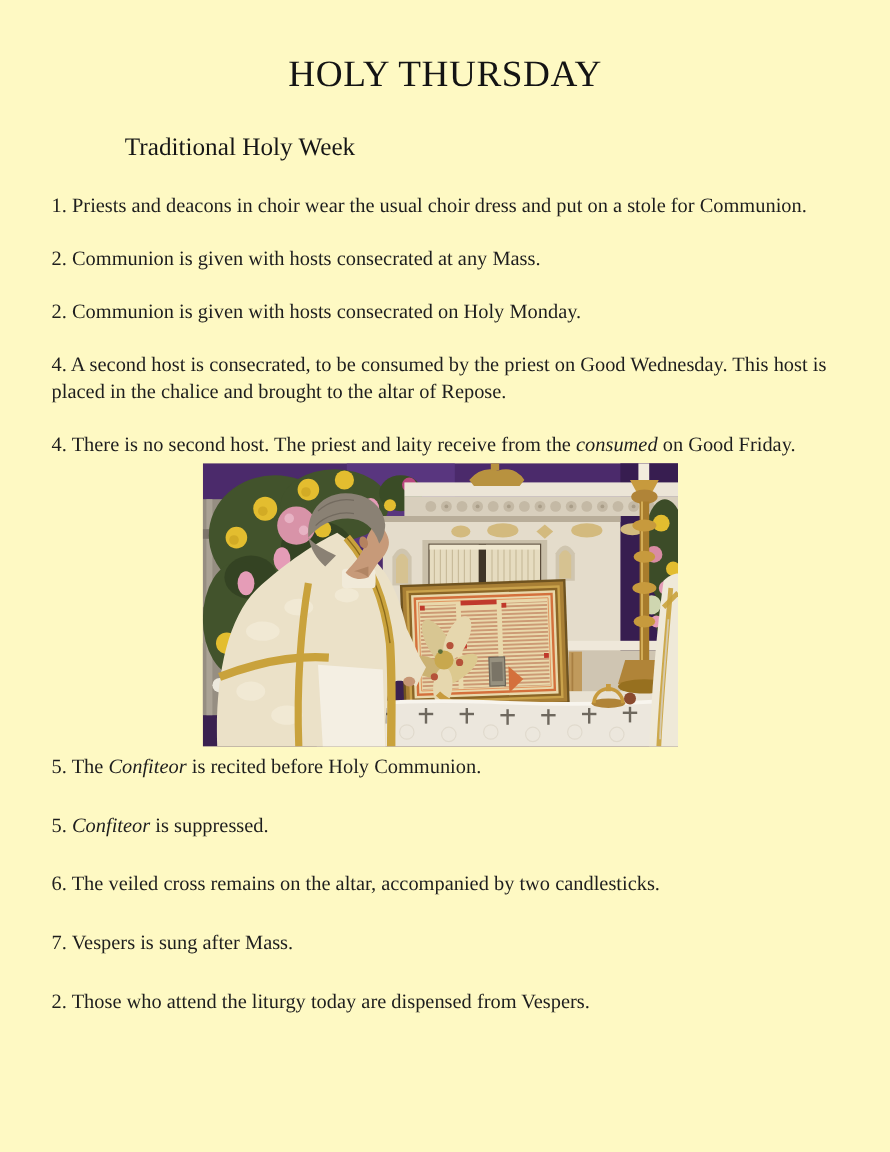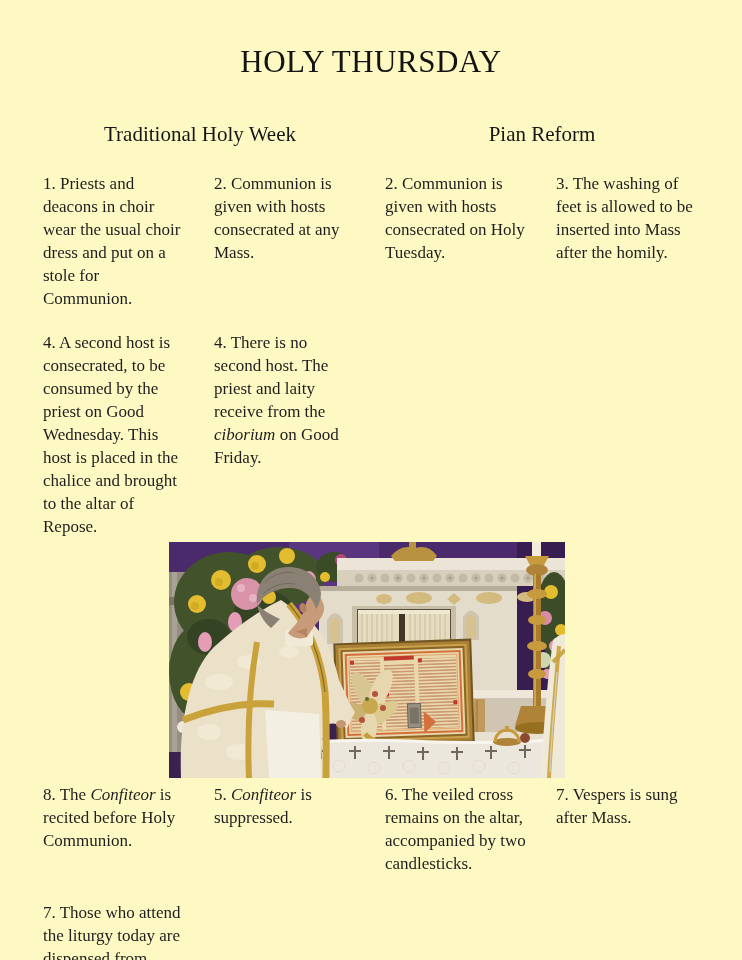--- a/index.html
+++ b/index.html
@@ -4,51 +4,49 @@
 <style>
   html,body{margin:0;padding:0;background:#ffffff;}
   .page{
     width:742px;height:960px;background:#fef9c3;overflow:hidden;
     font-family:"Liberation Serif","DejaVu Serif",serif;color:#1e1e1e;position:relative;
   }
   .title{
     margin:44px 0 0;text-align:center;font-size:31px;font-weight:400;
     letter-spacing:.5px;color:#141414;
   }
-  .headers{display:grid;grid-template-columns:1fr 1fr;column-gap:28px;padding:0 43px;margin-top:42px;}
+  .headers{display:grid;grid-template-columns:1fr 1fr;column-gap:28px;padding:0 43px;margin-top:30px;}
   .col-header{text-align:center;font-size:21px;color:#161616;}
-  .grid{display:grid;grid-template-columns:1fr 1fr 1fr 1fr;column-gap:28px;row-gap:21px;padding:0 43px;margin-top:25px;}
+  .grid{display:grid;grid-template-columns:1fr;column-gap:28px;row-gap:21px;padding:0 43px;margin-top:25px;}
   .grid.bottom{margin-top:5px;row-gap:26px;}
   .item{margin:0;font-size:17px;line-height:23px;}
   .item i{font-style:italic;}
   .photo{width:396px;height:236px;margin:4px 0 0 169px;}
   .photo svg{display:block;width:396px;height:236px;}
 </style>
 </head>
 <body>
 
 <div class="page">
 
   <h1 class="title">HOLY THURSDAY</h1>
 
   <div class="headers">
     <div class="col-header">Traditional Holy Week</div>
-    <div class="col-header">Pian Reform</div>
   </div>
 
   <div class="grid top">
     <p class="item"><span>1. Priests and deacons in choir wear the usual choir dress and put on a stole for Communion.</span><i></i><span></span></p>
 
     <p class="item"><span>2. Communion is given with hosts consecrated at any Mass.</span><i></i><span></span></p>
-    <p class="item"><span>2. Communion is given with hosts consecrated on Holy Tuesday.</span><i></i><span></span></p>
-
-    <p class="item"><span>3. The washing of feet is allowed to be inserted into Mass after the homily.</span><i></i><span></span></p>
+    <p class="item"><span>2. Communion is given with hosts consecrated on Holy Monday.</span><i></i><span></span></p>
+
 
     <p class="item"><span>4. A second host is consecrated, to be consumed by the priest on Good Wednesday. This host is placed in the chalice and brought to the altar of Repose.</span><i></i><span></span></p>
-    <p class="item"><span>4. There is no second host. The priest and laity receive from the </span><i>ciborium</i><span> on Good Friday.</span></p>
+    <p class="item"><span>4. There is no second host. The priest and laity receive from the </span><i>consumed</i><span> on Good Friday.</span></p>
   </div>
 
   <div class="photo">
     <svg viewBox="0 0 396 236" xmlns="http://www.w3.org/2000/svg">
       <defs>
         <pattern id="txtp" width="4" height="3.2" patternUnits="userSpaceOnUse">
           <rect width="4" height="3.2" fill="#e9d8ab"></rect>
           <rect y="1.1" width="4" height="1" fill="#a5492c" opacity=".7"></rect>
         </pattern>
       </defs>
@@ -317,22 +315,22 @@
         <g stroke="#6d655a" stroke-width="1" fill="none" opacity=".8">
           <path d="M96,40 C104,32 116,29 126,31"></path>
           <path d="M94,52 C102,44 114,40 126,42"></path>
         </g>
         <ellipse cx="172" cy="182" rx="5" ry="4" fill="#c69675"></ellipse>
       </g>
     </svg>
   </div>
 
   <div class="grid bottom">
-    <p class="item"><span>8. The </span><i>Confiteor</i><span> is recited before Holy Communion.</span></p>
+    <p class="item"><span>5. The </span><i>Confiteor</i><span> is recited before Holy Communion.</span></p>
     <p class="item"><span>5. </span><i>Confiteor</i><span> is suppressed.</span></p>
 
     <p class="item"><span>6. The veiled cross remains on the altar, accompanied by two candlesticks.</span><i></i><span></span></p>
 
     <p class="item"><span>7. Vespers is sung after Mass.</span><i></i><span></span></p>
-    <p class="item"><span>7. Those who attend the liturgy today are dispensed from Vespers.</span><i></i><span></span></p>
+    <p class="item"><span>2. Those who attend the liturgy today are dispensed from Vespers.</span><i></i><span></span></p>
   </div>
 
 </div>
 
 </body></html>

